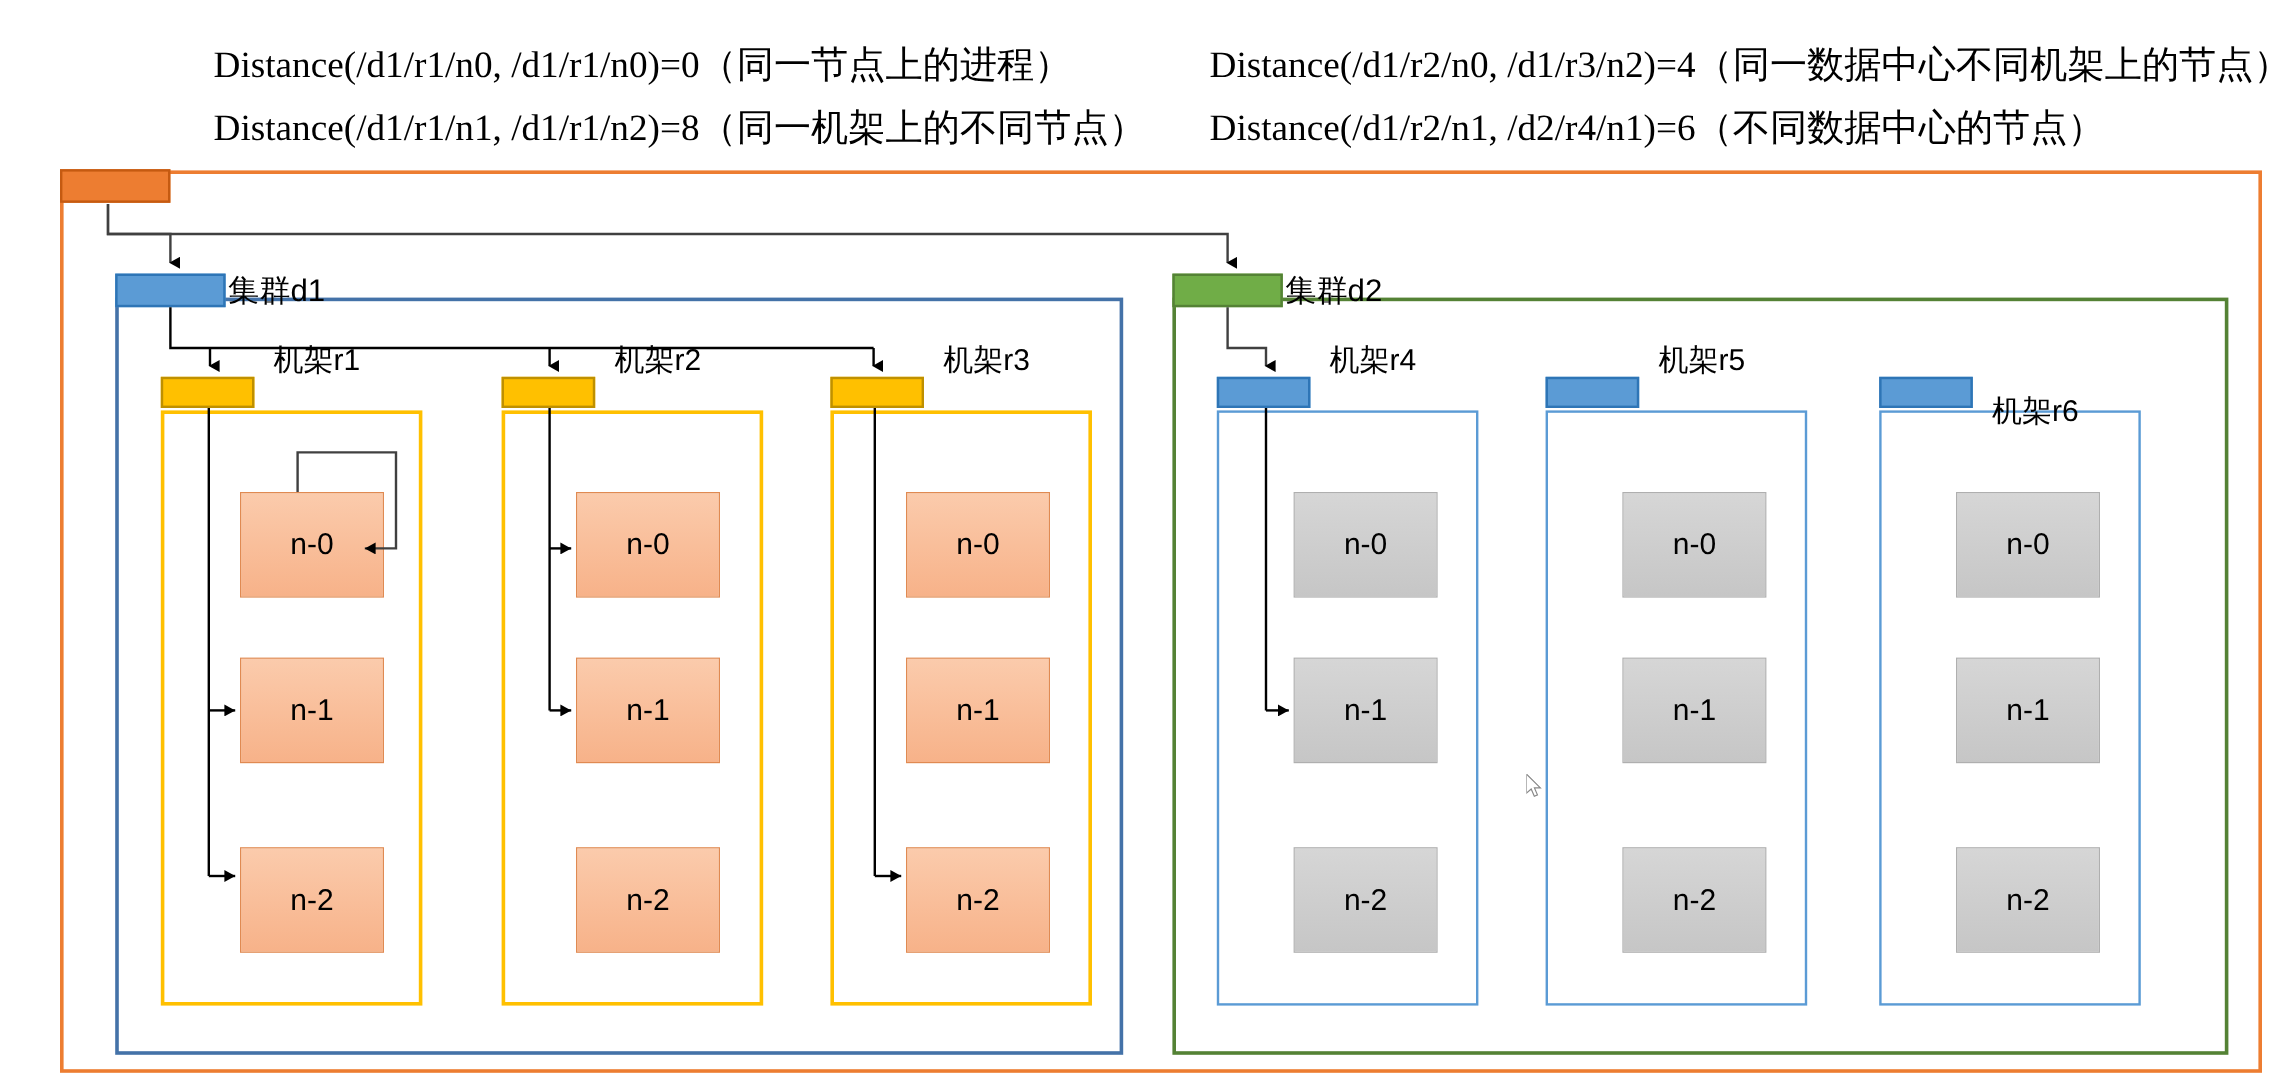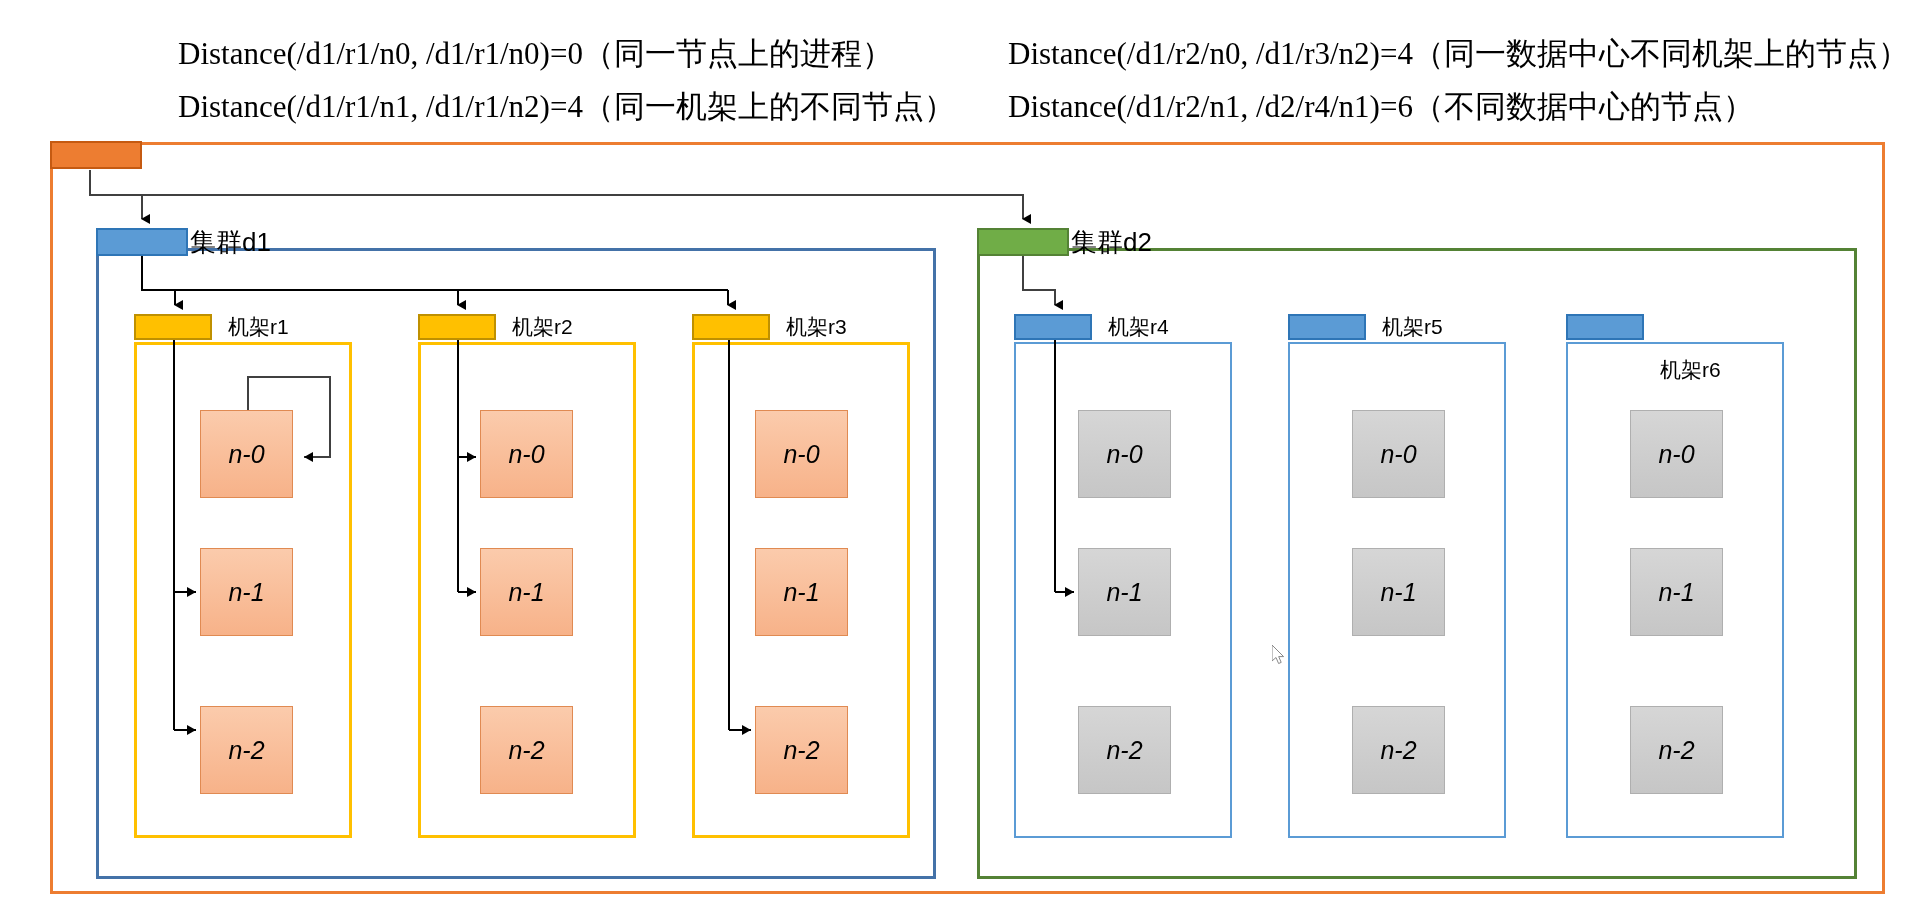--- a/index.html
+++ b/index.html
@@ -112,22 +112,22 @@
     top: 314px;
     width: 78px;
     height: 26px;
     box-sizing: border-box;
   }
   .rack-tab.d1 { background: #FFC000; border: 2px solid #BF9000; }
   .rack-tab.d2 { background: #5B9BD5; border: 2px solid #2E75B6; }
 
   .rack-label {
     position: absolute;
-    top: 313px;
-    font-size: 21px;
+    top: 283px;
+    font-size: 25px;
     color: #000000;
     white-space: nowrap;
   }
 
   #rack-r1-frame { left: 134px; }
   #rack-r2-frame { left: 418px; }
   #rack-r3-frame { left: 692px; }
   #rack-r4-frame { left: 1014px; }
   #rack-r5-frame { left: 1288px; }
   #rack-r6-frame { left: 1566px; }
@@ -142,29 +142,28 @@
   #rack-r1-label { left: 228px; }
   #rack-r2-label { left: 512px; }
   #rack-r3-label { left: 786px; }
   #rack-r4-label { left: 1108px; text-align: right; }
   #rack-r5-label { left: 1382px; }
   #rack-r6-label { left: 1660px; margin-top: 43px; }
 
   
   .node-box {
     position: absolute;
-    width: 93px;
+    width: 120px;
     height: 88px;
     box-sizing: border-box;
     display: flex;
     align-items: center;
     justify-content: center;
     font-size: 25px;
     color: #000000;
-    font-style: italic;
   }
   .node-box.orange {
     background: linear-gradient(#FBCBAC, #F7B289);
     border: 1px solid #E08A52;
   }
   .node-box.gray {
     background: linear-gradient(#D6D6D6, #C6C6C6);
     border: 1px solid #AFAFAF;
   }
 
@@ -197,21 +196,21 @@
     left: 1272px;
     top: 645px;
     width: 16px;
     height: 22px;
   }
 </style>
 </head>
 <body>
 
 <div class="formula" id="formula-0">Distance(/d1/r1/n0, /d1/r1/n0)=0（同一节点上的进程）</div>
-<div class="formula" id="formula-1">Distance(/d1/r1/n1, /d1/r1/n2)=4（同一机架上的不同节点）</div>
+<div class="formula" id="formula-1">Distance(/d1/r1/n1, /d1/r1/n2)=8（同一机架上的不同节点）</div>
 <div class="formula" id="formula-2">Distance(/d1/r2/n0, /d1/r3/n2)=4（同一数据中心不同机架上的节点）</div>
 <div class="formula" id="formula-3">Distance(/d1/r2/n1, /d2/r4/n1)=6（不同数据中心的节点）</div>
 
 <div id="topology-root-frame"></div>
 <div class="root-tab"></div>
 
 <div class="cluster-frame" id="cluster-d1-frame"></div>
 <div class="cluster-tab" id="cluster-d1-tab"></div>
 <div class="cluster-label" id="cluster-d1-label">集群d1</div>
 

